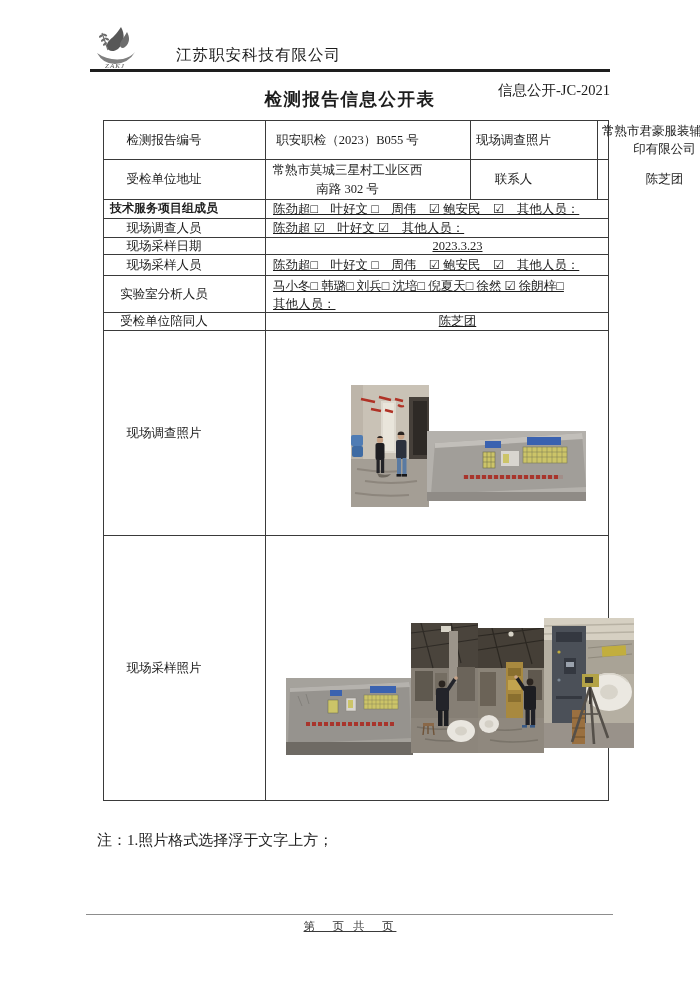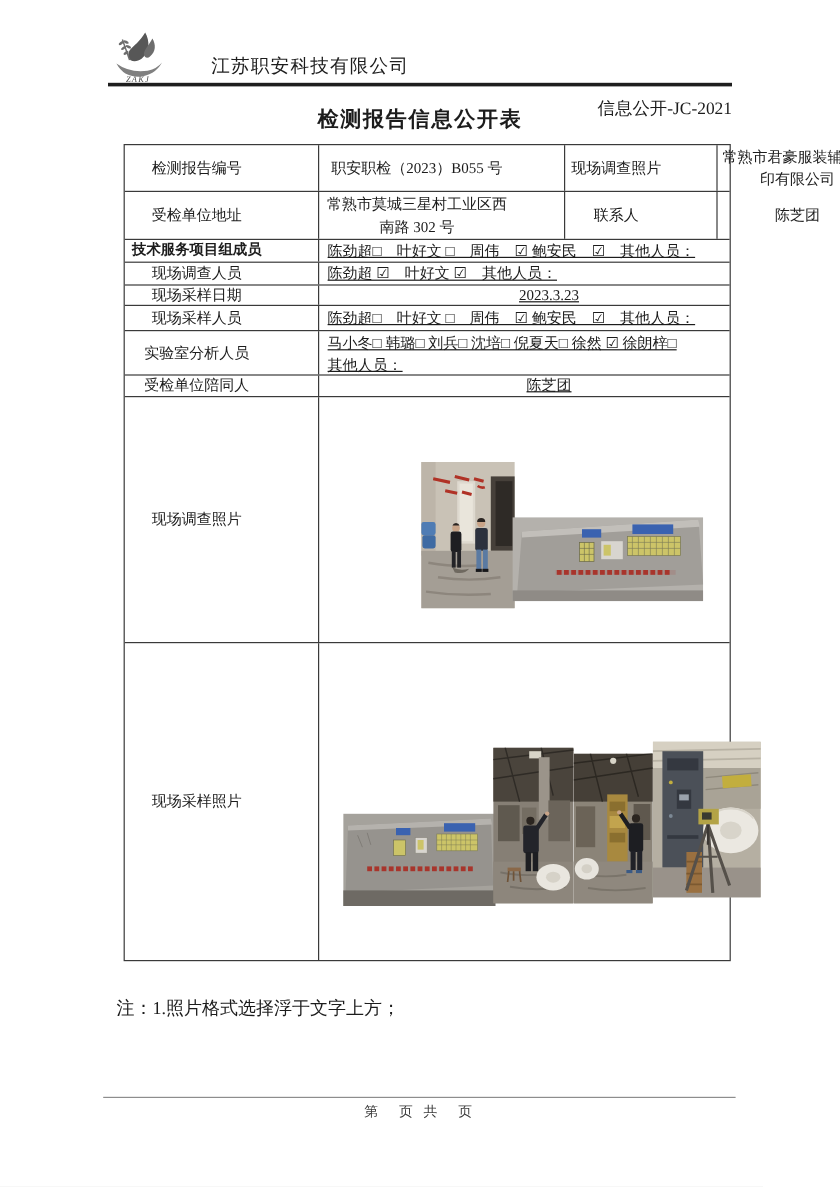--- a/index.html
+++ b/index.html
@@ -36,21 +36,21 @@
   .label-tight { letter-spacing:0; font-size:12px;font-weight:bold; }
   .h38{height:38px}.h39{height:39px}.h18{height:18px}.h16{height:16px}
   .h20{height:20px}.h36{height:36px}.h17{height:17px}
   .hp1{height:204px}.hp2{height:264px}
   .photo-cell { position:relative; padding:0; }
   .ph { position:absolute; display:block; }
   
   .note { position:absolute; left:97px; top:831px; font-size:15px; }
   .footer-rule { position:absolute; left:86px; top:914px; width:527px; height:1px; background:#8d8d8d; }
   .footer-text { position:absolute; left:0; right:0; top:919px; text-align:center;
-    font-size:11.5px; letter-spacing:3px; color:#3a3a3a; }
+    font-size:11.5px; letter-spacing:3px; color:#3a3a3a;text-decoration:underline; }
 </style>
 </head>
 <body>
 
 <div class="page">
 
   <svg class="logo" viewBox="0 0 46 44">
     <path d="M28,1 C32,8 32,17 25,23 C21,26 15,26 14,21 C13,16 18,13 21,10 C24,7 26,4 28,1 Z" fill="#575757"></path>
     <path d="M34,6 C37,11 37,17 32,21 C30,23 27,22 27,19 C27,15 31,12 34,6 Z" fill="#6d6d6d"></path>
     <path d="M9,7 L15,24" stroke="#6d6d6d" stroke-width="1.2" fill="none"></path>

